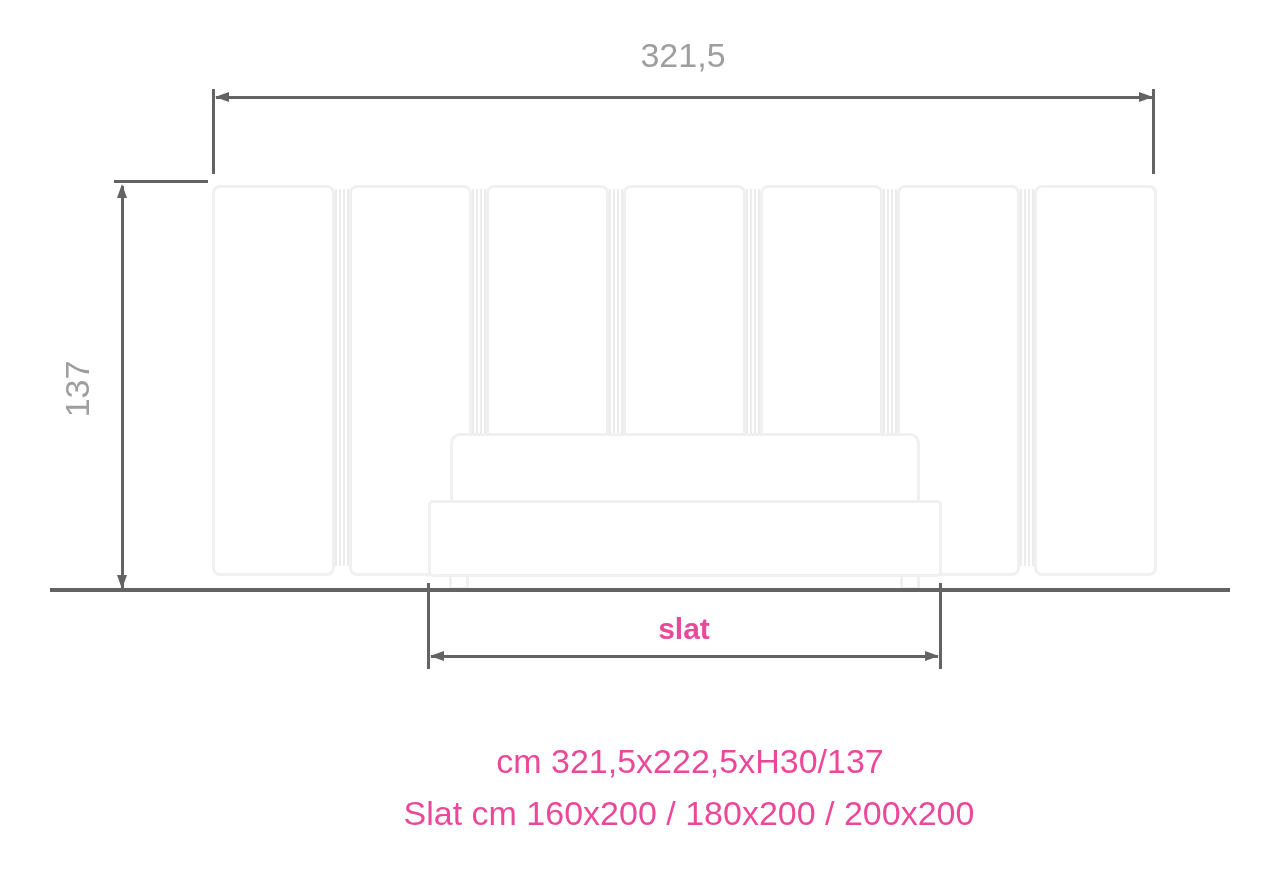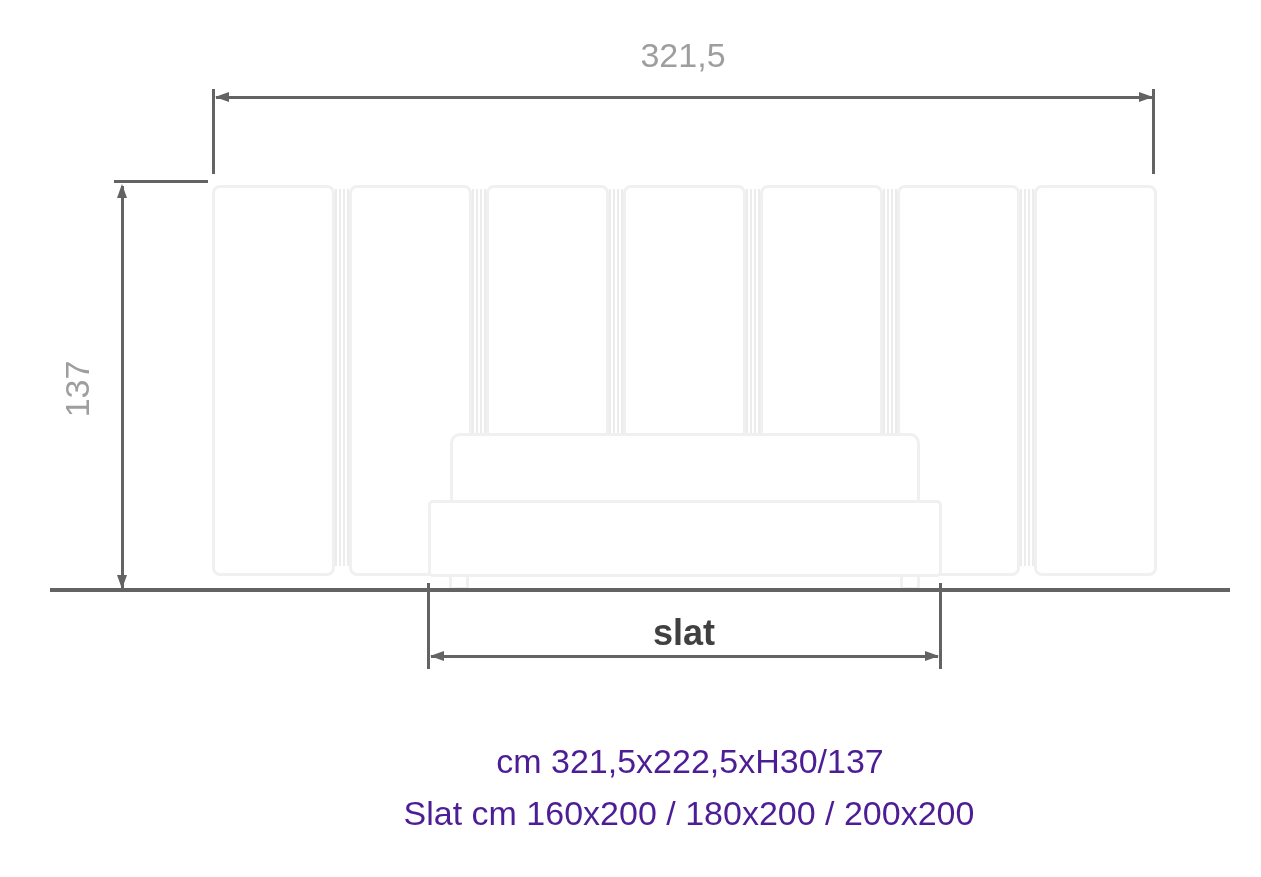--- a/index.html
+++ b/index.html
@@ -79,31 +79,31 @@
     box-sizing: border-box;
     z-index: 4;
   }
   .over { z-index: 5; }
 
   .slat-label {
     position: absolute;
     left: 684px;
     top: 612px;
     transform: translateX(-50%);
-    color: #404040;
-    font-size: 36px;
+    color: #ec4899;
+    font-size: 30px;
     font-weight: bold;
     white-space: nowrap;
     z-index: 5;
     text-align: right;
   }
   .caption {
     position: absolute;
     transform: translateX(-50%);
-    color: #4c1d95;
+    color: #ec4899;
     font-size: 34px;
     white-space: nowrap;
   }
   .caption.italic { }
 </style>
 </head>
 <body>
 
 <div id="stage">
 

